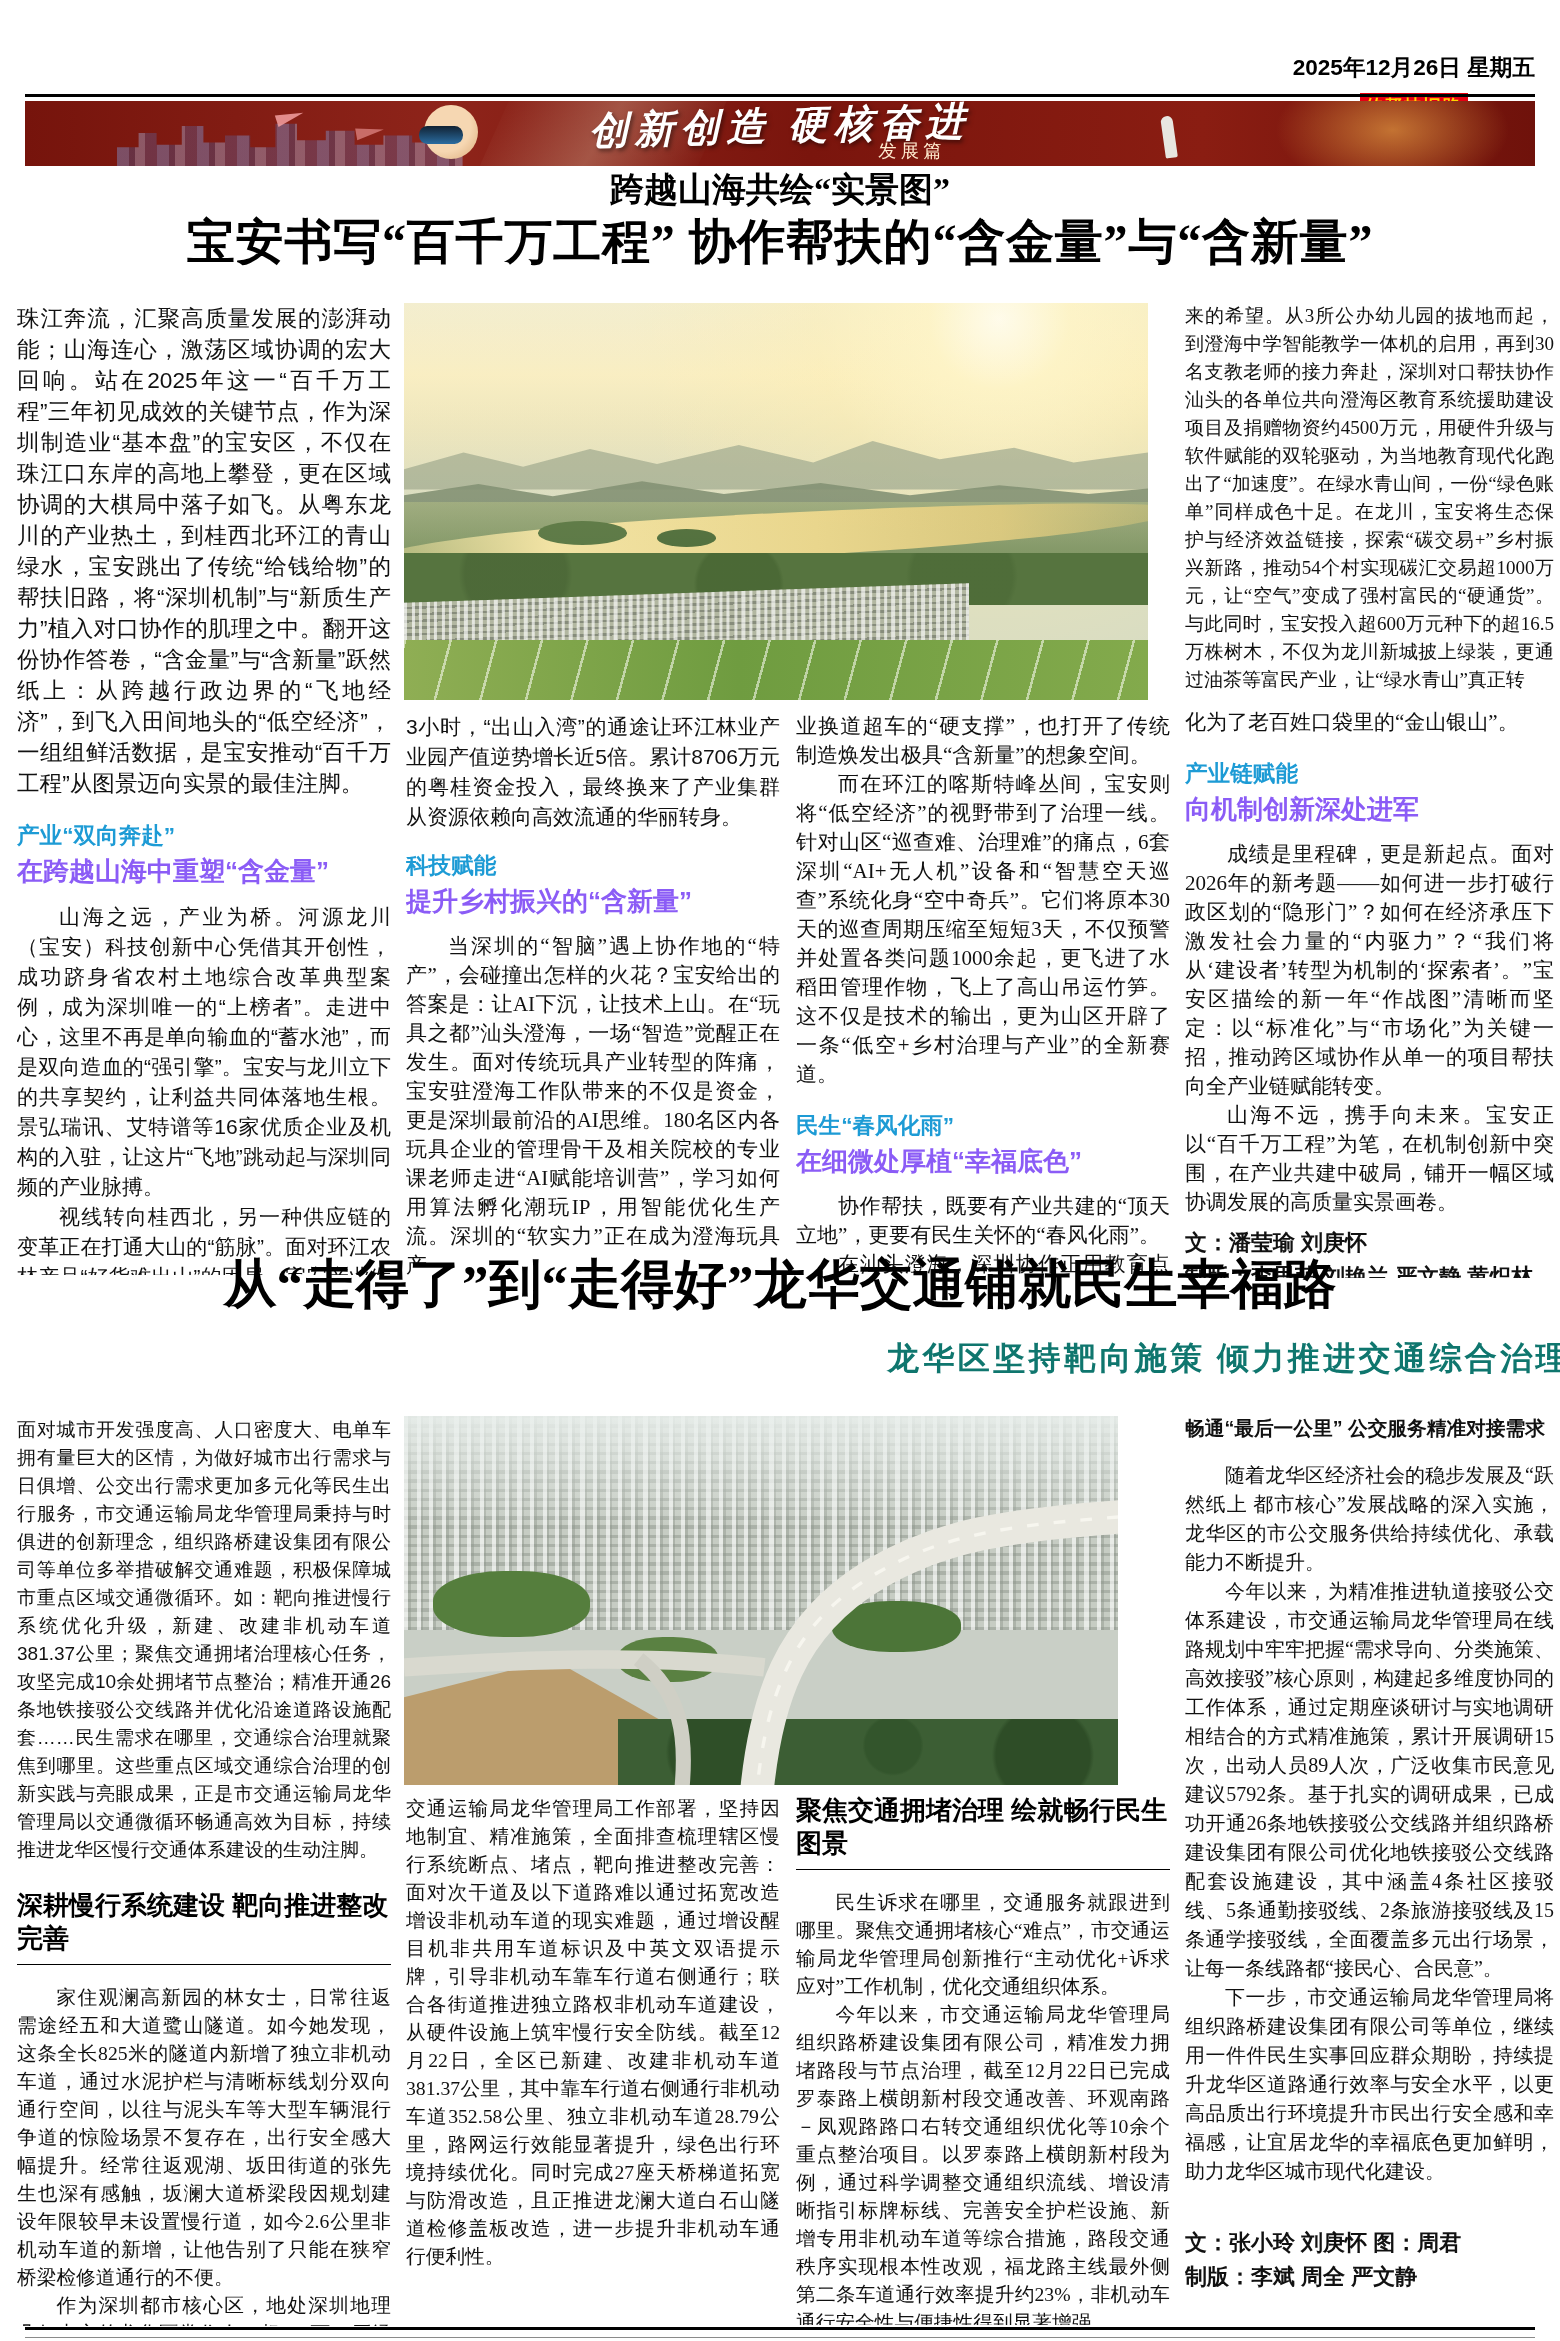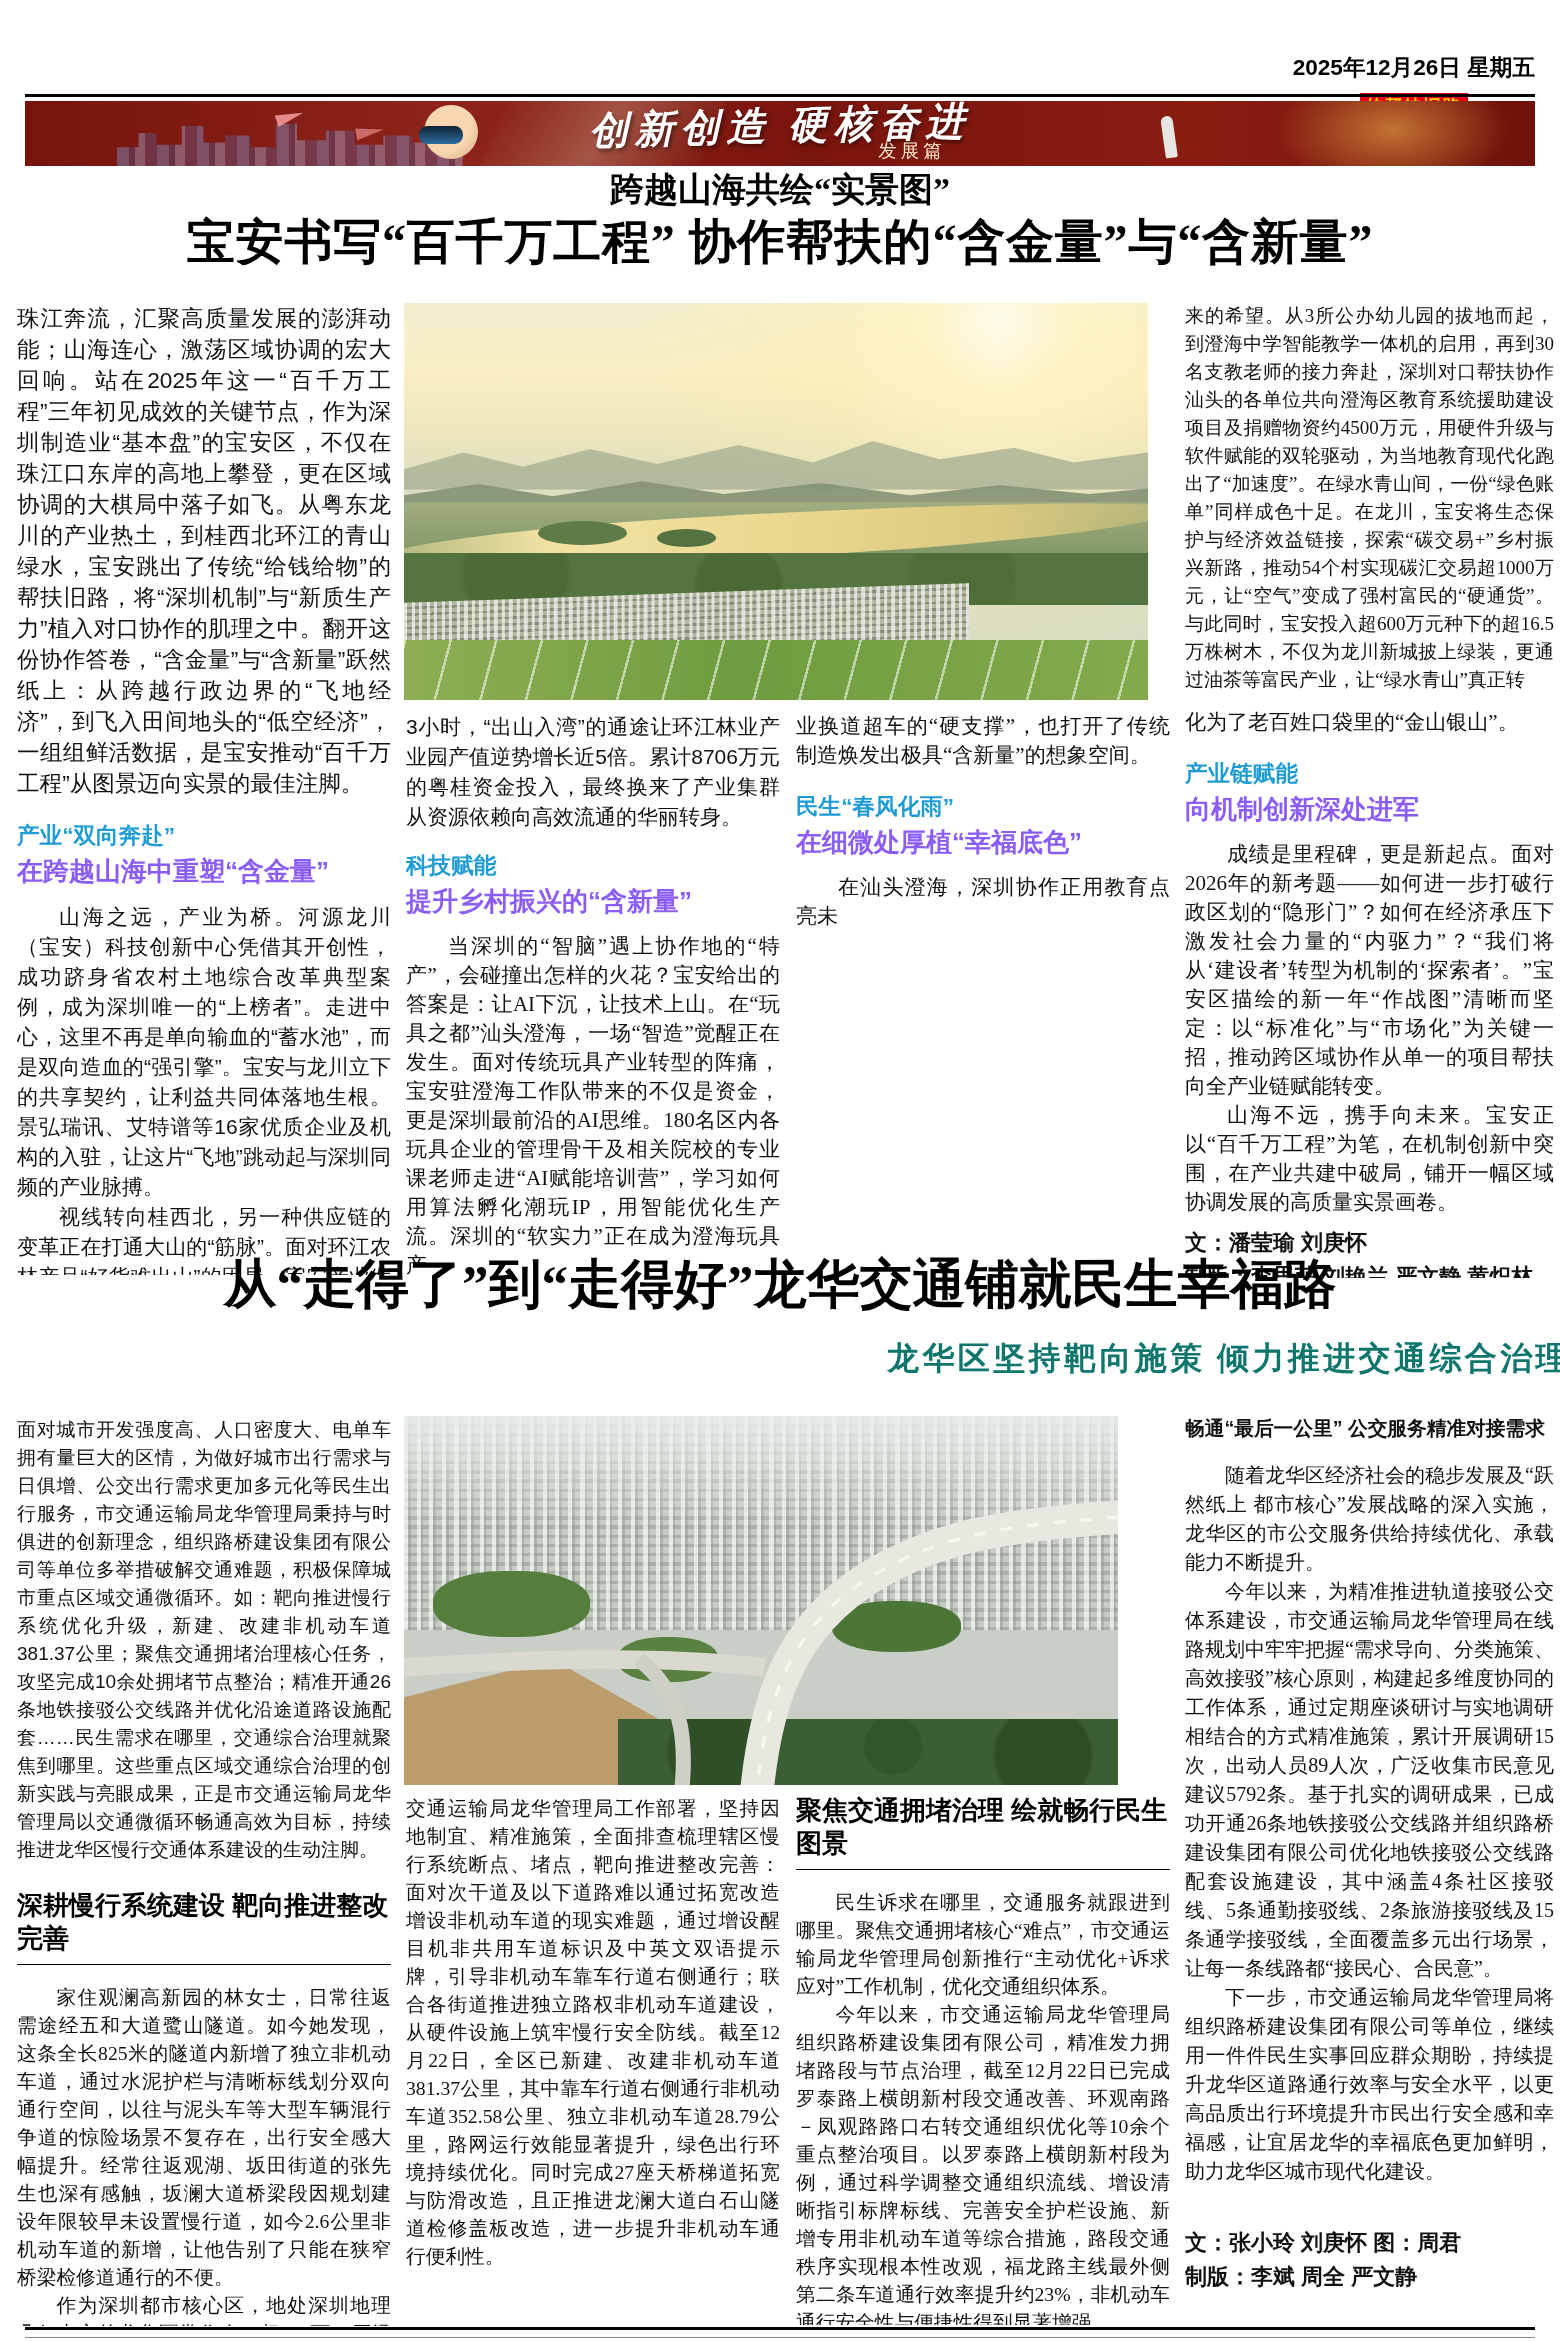--- a/index.html
+++ b/index.html
@@ -190,22 +190,24 @@
 
   <div id="a1-colB" class="abs">
     <p class="a1-sans">3小时，“出山入湾”的通途让环江林业产业园产值逆势增长近5倍。累计8706万元的粤桂资金投入，最终换来了产业集群从资源依赖向高效流通的华丽转身。</p>
     <div class="sec-tag first">科技赋能</div>
     <div class="sec-title">提升乡村振兴的“含新量”</div>
     <p class="a1-serif ind">当深圳的“智脑”遇上协作地的“特产”，会碰撞出怎样的火花？宝安给出的答案是：让AI下沉，让技术上山。在“玩具之都”汕头澄海，一场“智造”觉醒正在发生。面对传统玩具产业转型的阵痛，宝安驻澄海工作队带来的不仅是资金，更是深圳最前沿的AI思维。180名区内各玩具企业的管理骨干及相关院校的专业课老师走进“AI赋能培训营”，学习如何用算法孵化潮玩IP，用智能优化生产流。深圳的“软实力”正在成为澄海玩具产</p>
   </div>
 
   <div id="a1-colC" class="abs">
     <p class="a1-serif">业换道超车的“硬支撑”，也打开了传统制造焕发出极具“含新量”的想象空间。</p>
+    <p class="a1-serif ind">而在环江的喀斯特峰丛间，宝安则将“低空经济”的视野带到了治理一线。针对山区“巡查难、治理难”的痛点，6套深圳“AI+无人机”设备和“智慧空天巡查”系统化身“空中奇兵”。它们将原本30天的巡查周期压缩至短短3天，不仅预警并处置各类问题1000余起，更飞进了水稻田管理作物，飞上了高山吊运竹笋。这不仅是技术的输出，更为山区开辟了一条“低空+乡村治理与产业”的全新赛道。</p>
     <div class="sec-tag">民生“春风化雨”</div>
     <div class="sec-title">在细微处厚植“幸福底色”</div>
+    <p class="a1-serif ind">协作帮扶，既要有产业共建的“顶天立地”，更要有民生关怀的“春风化雨”。</p>
     <p class="a1-serif ind">在汕头澄海，深圳协作正用教育点亮未</p>
   </div>
 
   <div id="a1-colD" class="abs">
     <p class="a1-serif">化为了老百姓口袋里的“金山银山”。</p>
     <div class="sec-tag">产业链赋能</div>
     <div class="sec-title">向机制创新深处进军</div>
     <p class="a1-serif ind">成绩是里程碑，更是新起点。面对2026年的新考题——如何进一步打破行政区划的“隐形门”？如何在经济承压下激发社会力量的“内驱力”？“我们将从‘建设者’转型为机制的‘探索者’。”宝安区描绘的新一年“作战图”清晰而坚定：以“标准化”与“市场化”为关键一招，推动跨区域协作从单一的项目帮扶向全产业链赋能转变。</p>
     <p class="a1-serif ind">山海不远，携手向未来。宝安正以“百千万工程”为笔，在机制创新中突围，在产业共建中破局，铺开一幅区域协调发展的高质量实景画卷。</p>
     <div class="credits1">

